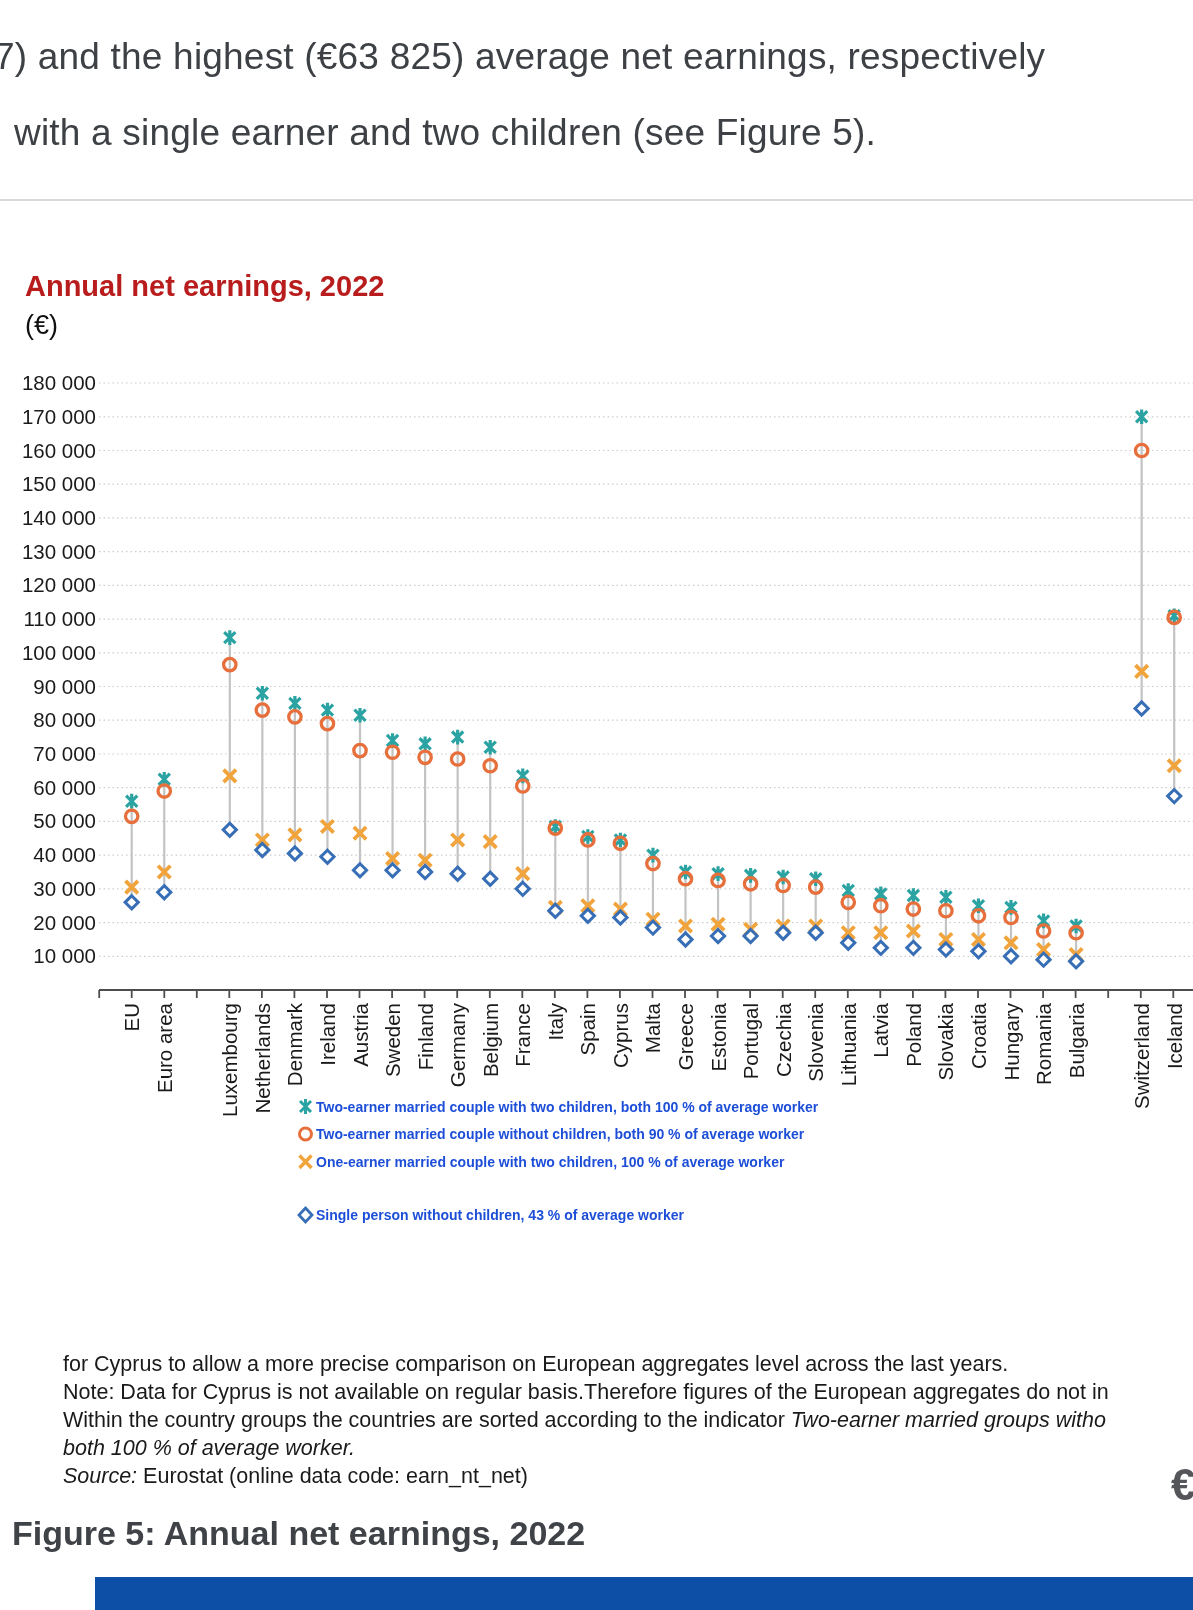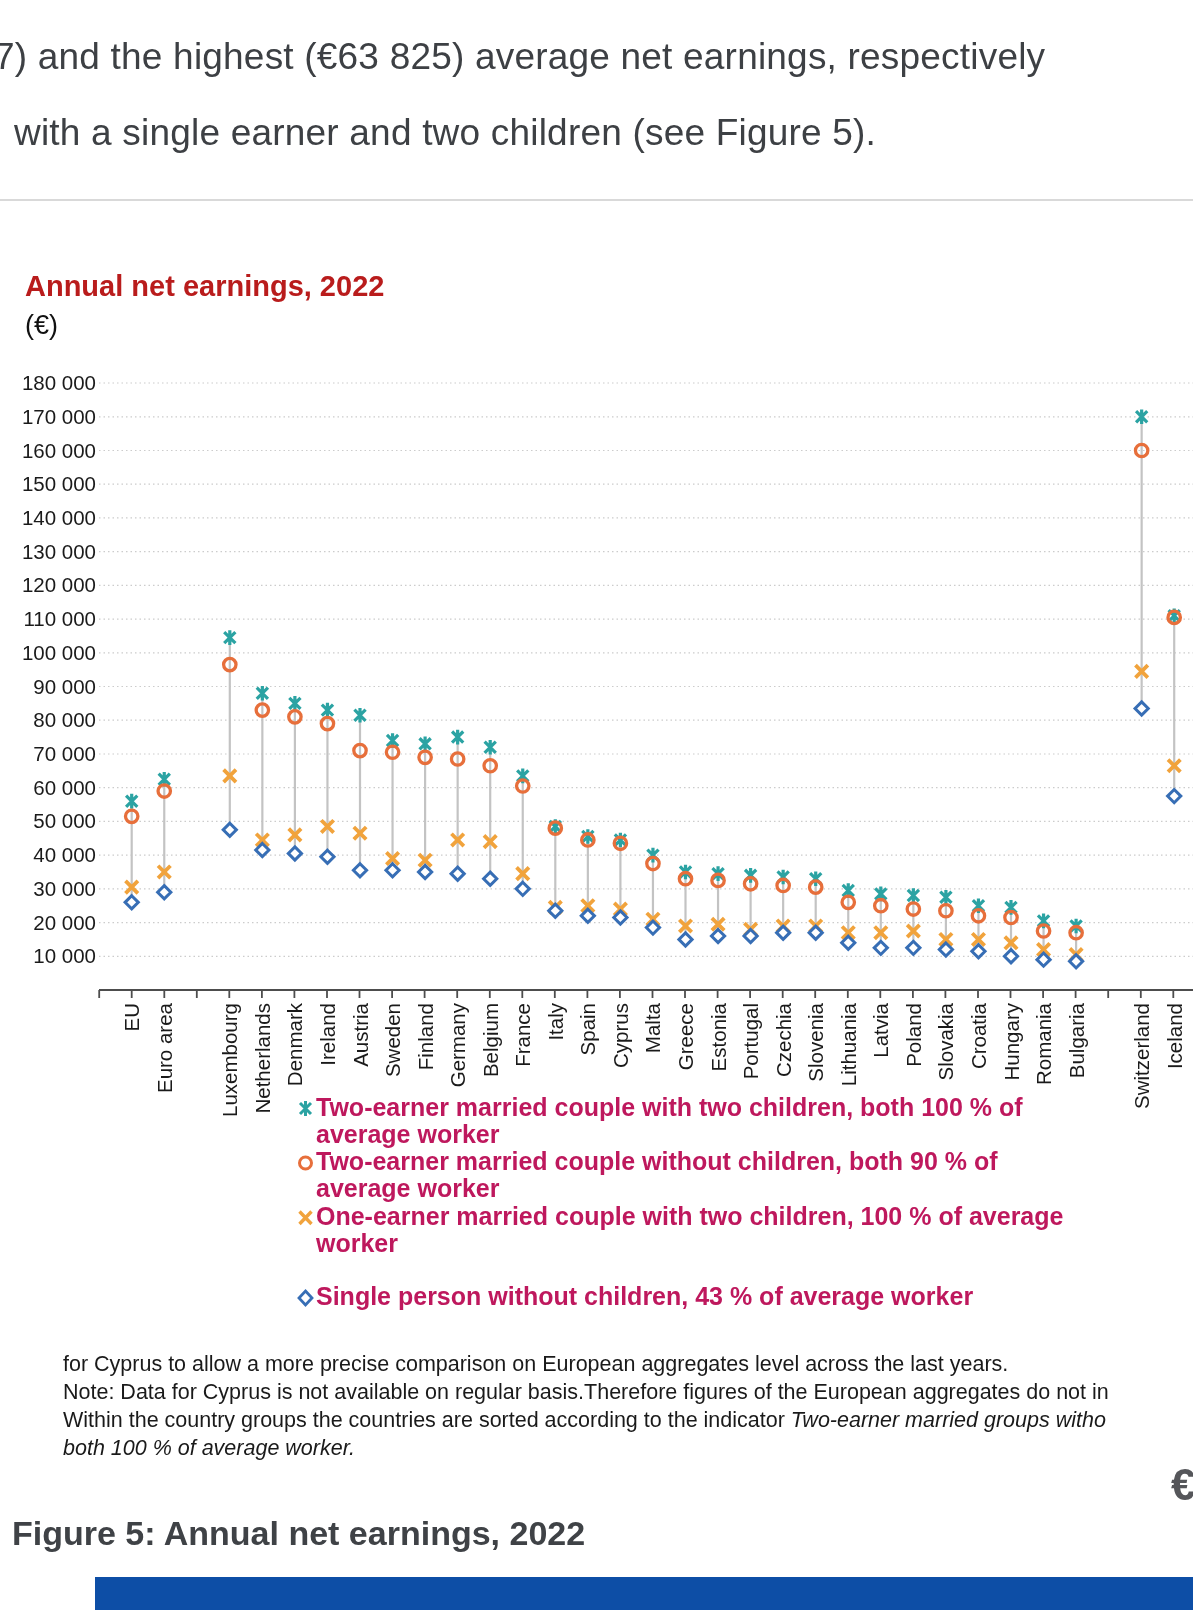--- a/index.html
+++ b/index.html
@@ -12,21 +12,21 @@
     font-family:"Liberation Sans",sans-serif;font-weight:300;
     font-size:37px;color:#3d4044;letter-spacing:.2px;
   }
   #intro1{top:36px;left:-6px;}
   #intro2{top:112px;left:14px;}
   .divider{position:absolute;top:199px;left:0;width:1193px;height:2px;background:#d9d9d9;}
   .chart-title{position:absolute;top:270px;left:25px;font-size:29px;font-weight:bold;color:#b91c1c;text-align:right;}
   .chart-unit{position:absolute;top:310px;left:25px;font-size:27px;color:#111;}
   #plot-wrap{position:absolute;top:350px;left:0;width:1193px;height:775px;text-align:center;}
   
-  #legend{position:absolute;left:296px;top:1094px;width:800px;font-size:25px;font-weight:bold;color:#be185d;}
+  #legend{position:absolute;left:296px;top:1094px;width:800px;font-size:14px;font-weight:bold;color:#1d4ed8;}
   .lg-row{display:flex;align-items:flex-start;line-height:27px;}
   .lg-row.single{margin-top:1px;}
   .lg-row.last{margin-top:26px;}
   .lg-ic{flex:0 0 20px;height:22px;margin-top:3px;}
   .lg-tx{max-width:760px;}
   
   #note{position:absolute;left:63px;top:1350px;font-size:21.5px;line-height:28px;color:#1a1a1a;white-space:nowrap;}
   .it{font-style:italic;}
   #euro-mark{position:absolute;right:0;top:1460px;width:22px;height:48px;overflow:hidden;
     font-size:44px;font-weight:bold;color:#55565a;}
@@ -338,19 +338,20 @@
     </span>
     <span class="lg-tx">Single person without children, 43 % of average worker</span>
   </div>
 </div>
 
 <div id="note">
   <div>for Cyprus to allow a more precise comparison on European aggregates level across the last years.</div>
   <div>Note: Data for Cyprus is not available on regular basis.Therefore figures of the European aggregates do not in</div>
   <div><span>Within the country groups the countries are sorted according to the indicator </span><span class="it">Two-earner married groups witho</span></div>
   <div class="it">both 100 % of average worker.</div>
+  <div><span class="it">Source:</span><span> Eurostat (online data code: earn_nt_net)</span></div>
 </div>
 
 <div id="euro-mark"><span>€</span></div>
 
 <div id="caption">Figure 5: Annual net earnings, 2022</div>
 
 <div id="footer-bar"></div>
 
 </body></html>

